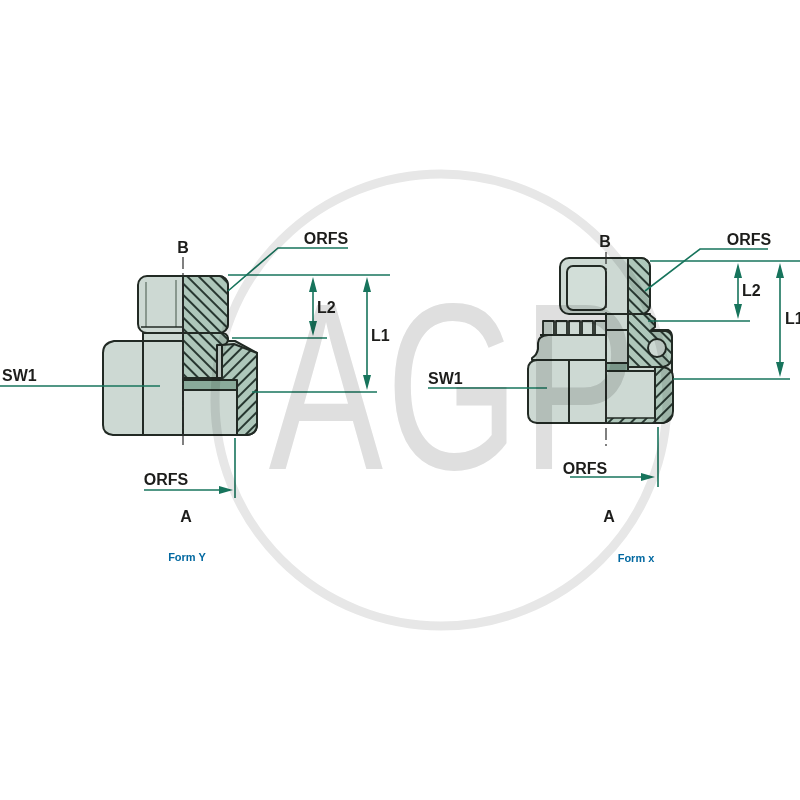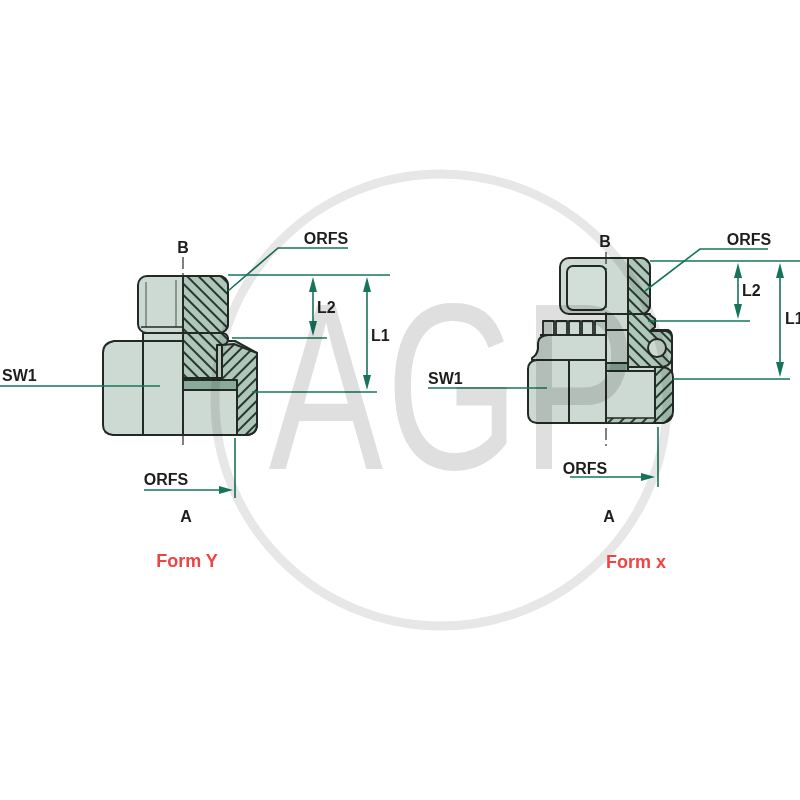--- a/index.html
+++ b/index.html
@@ -6,21 +6,21 @@
   .canvas{
     position:relative;width:800px;height:800px;background:#ffffff;overflow:hidden;
     font-family:"Liberation Sans",sans-serif;
   }
   .canvas svg{position:absolute;left:0;top:0;}
   .lbl{
     position:absolute;color:#1d1d1b;font-size:16px;font-weight:700;
     line-height:1;white-space:nowrap;
   }
   .lbl.center{transform:translateX(-50%);}
-  .caption{font-size:18px;font-weight:600;color:#ef4444;text-align:center;}
+  .caption{font-size:11px;font-weight:600;color:#0369a1;text-align:center;}
   .wm{position:absolute;left:0;top:0;width:800px;height:800px;pointer-events:none;margin-left:36px;}
   .wm svg{mix-blend-mode:multiply;}
   .wm-text{
     position:absolute;left:418px;top:397px;
     transform:translate(-50%,-54%) scaleX(0.72);
     font-size:238px;font-weight:400;letter-spacing:4px;
     color:#dfdfdf;mix-blend-mode:multiply;line-height:1;
   }
 </style>
 </head>

